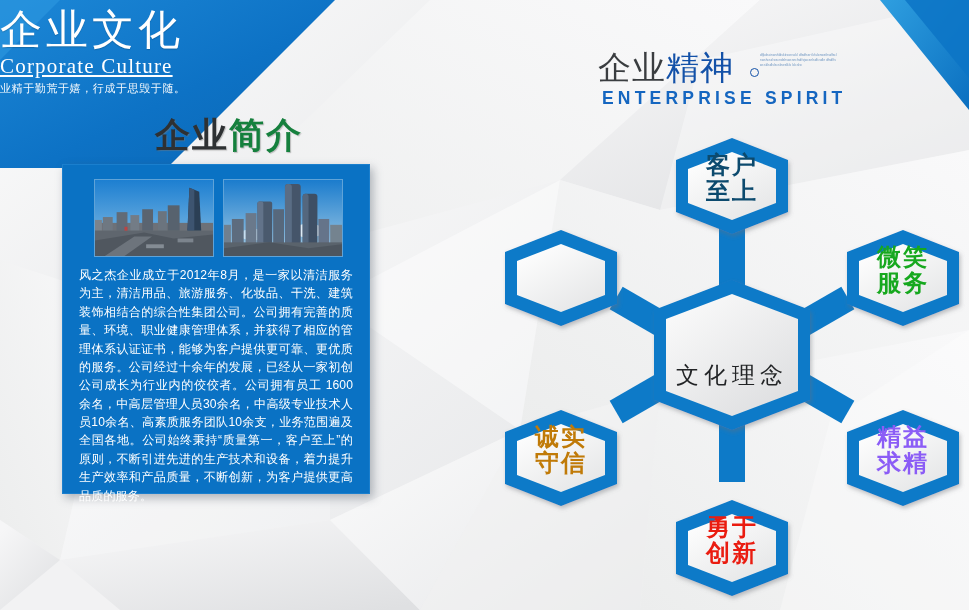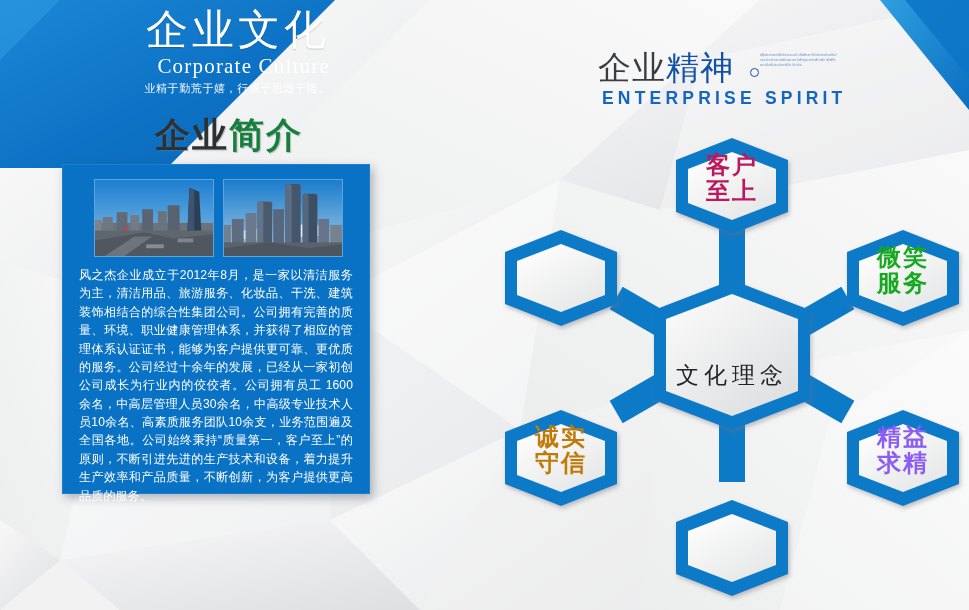--- a/index.html
+++ b/index.html
@@ -23,37 +23,38 @@
   
   .banner-svg {
     position: absolute; left: 0; top: 0;
     width: 420px; height: 175px;
   }
 
   .banner-text {
     position: absolute;
     left: 0; top: 8px;
     width: 330px;
-    text-align: right;
+    text-align: left;
     color: #ffffff;
     pointer-events: none;
   }
   .banner-cn {
     font-family: "Liberation Serif", "DejaVu Serif", serif;
     font-size: 42px;
     letter-spacing: 4px;
     line-height: 1.08;
     font-weight: 400;
     text-shadow: 0 1px 1px rgba(0,0,0,.18);
   }
   .banner-en {
     font-family: "Liberation Serif", "DejaVu Serif", serif;
     font-size: 21px;
     letter-spacing: 1.2px;
     margin-top: 1px;
+    text-decoration: underline;
   }
   .banner-sub {
     font-size: 11px;
     letter-spacing: .6px;
     margin-top: 2px;
     opacity: .96;
   }
 
   
   .sec-head {
@@ -381,35 +382,39 @@
 
         <g filter="url(#sh)">
           <polygon points="237,400 293,422 293,474 237,496 181,474 181,422" fill="#0d7ac8"></polygon>
           <polygon points="237,414 281,431 281,465 237,482 193,465 193,431" fill="url(#hexfill)"></polygon>
         </g>
       </g>
     </svg>
 
     <div class="center-cn" style="left:137px; top:228px;">文化理念</div>
 
-    <div class="hex-label hex-petal" style="left:187px; top:52px; width:100px; color:#be185d;">
+    <div class="hex-label hex-petal" style="left:187px; top:52px; width:100px; color:#0c4a6e;">
       <span class="ln">客户</span>
       <span class="ln">至上</span>
     </div>
 
     <div class="hex-label hex-petal" style="left:358px; top:144px; width:100px; color:#16a81e;">
       <span class="ln">微笑</span>
       <span class="ln">服务</span>
     </div>
 
     <div class="hex-label hex-petal" style="left:358px; top:324px; width:100px; color:#8b5cf6;">
       <span class="ln">精益</span>
       <span class="ln">求精</span>
     </div>
 
+    <div class="hex-label hex-petal" style="left:187px; top:414px; width:100px; color:#ea1c10;">
+      <span class="ln">勇于</span>
+      <span class="ln">创新</span>
+    </div>
 
     <div class="hex-label hex-petal" style="left:16px; top:324px; width:100px; color:#c07a07;">
       <span class="ln">诚实</span>
       <span class="ln">守信</span>
     </div>
 
 
   </div>
 
 </div>

